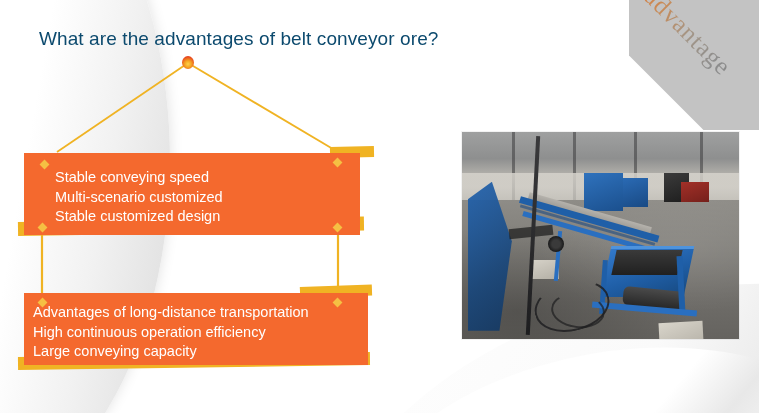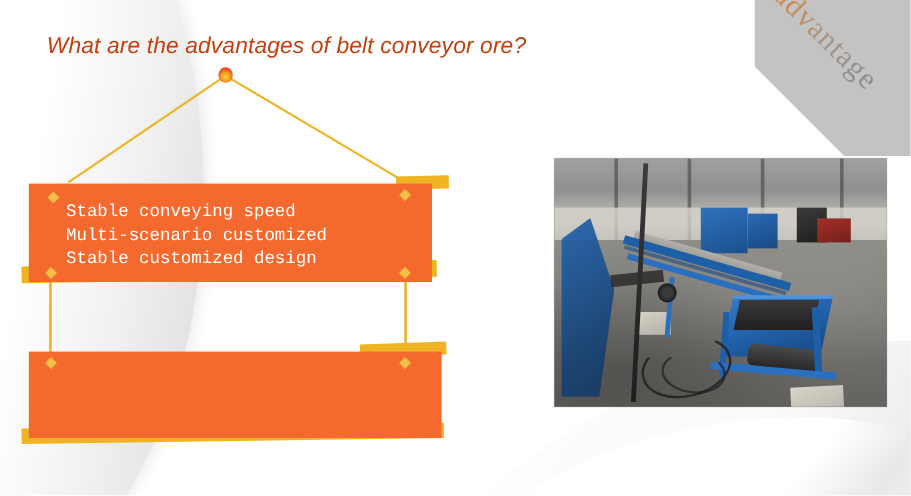--- a/index.html
+++ b/index.html
@@ -91,24 +91,23 @@
     -webkit-text-fill-color: transparent;
     z-index: 3;
   }
 
   
   .slide-title {
     position: absolute;
     left: 39px;
     top: 28px;
     font-size: 19px;
-    color: #c2410c;
+    color: #0c4a6e;
     white-space: nowrap;
     letter-spacing: 0.1px;
-    font-style: italic;
   }
 
   
   .connectors {
     position: absolute;
     left: 0;
     top: 0;
     width: 759px;
     height: 413px;
     pointer-events: none;
@@ -130,21 +129,21 @@
     line-height: 19.5px;
     white-space: nowrap;
   }
 
   
   #banner-1        { left: 24px;  top: 153px; width: 336px; height: 82px; }
   #banner-1-shadow { left: 18px;  top: 222px; width: 346px; height: 14px;
                      transform: rotate(-0.9deg); transform-origin: left center; z-index: 0; }
   #banner-1-shadow-top { left: 330px; top: 147px; width: 44px; height: 11px;
                      transform: rotate(-1.2deg); transform-origin: left center; z-index: 0; }
-  #banner-1-text   { left: 55px;  top: 168px; font-family: Liberation Mono, monospace; }
+  #banner-1-text   { left: 55px;  top: 168px; }
 
   
   #banner-2        { left: 24px;  top: 293px; width: 344px; height: 72px; }
   #banner-2-shadow { left: 18px;  top: 357px; width: 352px; height: 13px;
                      transform: rotate(-0.8deg); transform-origin: left center; z-index: 0; }
   #banner-2-shadow-top { left: 300px; top: 287px; width: 72px; height: 11px;
                      transform: rotate(-2deg); transform-origin: left center; z-index: 0; }
   #banner-2-text   { left: 33px;  top: 303px; }
 
   
@@ -359,20 +358,25 @@
     <div>Stable conveying speed</div>
     <div>Multi-scenario customized</div>
     <div>Stable customized design</div>
   </div>
 
   <div class="banner-shadow" id="banner-2-shadow-top"></div>
   <div class="banner-shadow" id="banner-2-shadow"></div>
   <div class="banner" id="banner-2"></div>
   <div class="rivet" style="left:39px;  top:299px;"></div>
   <div class="rivet" style="left:334px; top:299px;"></div>
+  <div class="banner-text" id="banner-2-text">
+    <div>Advantages of long-distance transportation</div>
+    <div>High continuous operation efficiency</div>
+    <div>Large conveying capacity</div>
+  </div>
 
   <div class="photo-frame">
     <div class="photo-stage">
       <div class="ph-roof"></div>
       <div class="ph-roof-beam" style="left:18%;"></div>
       <div class="ph-roof-beam" style="left:40%;"></div>
       <div class="ph-roof-beam" style="left:62%;"></div>
       <div class="ph-roof-beam" style="left:86%;"></div>
       <div class="ph-wall"></div>
       <div class="ph-floor"></div>

